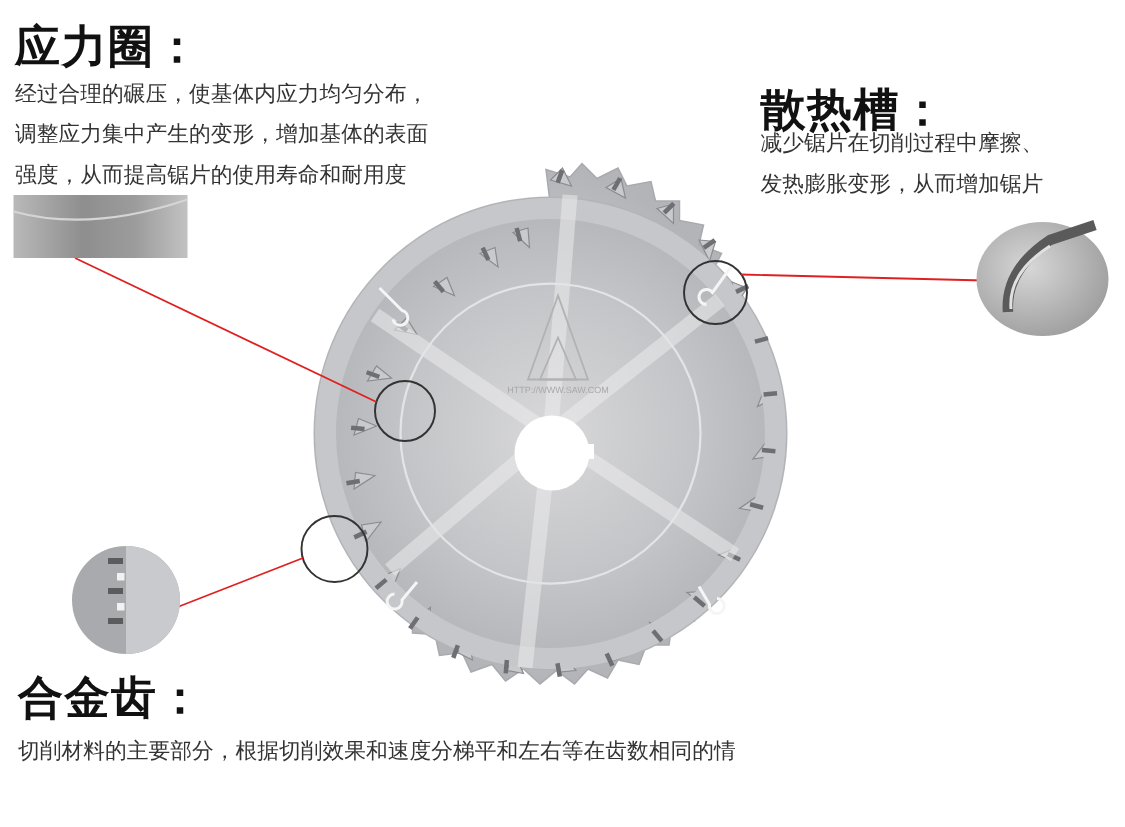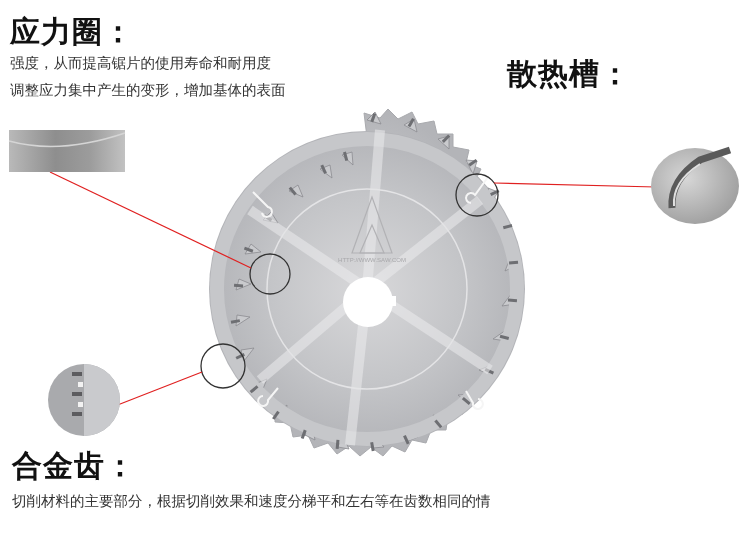--- a/index.html
+++ b/index.html
@@ -165,24 +165,27 @@
     </g>
     <g fill="#f2f2f2">
       <rect x="78" y="382" width="5" height="5"></rect>
       <rect x="78" y="402" width="5" height="5"></rect>
     </g>
   </g>
 </svg>
 
 <div class="heading" style="left:10px; top:14px;">应力圈：</div>
 <div class="desc" style="left:10px; top:50px;">
+  <div>经过合理的碾压，使基体内应力均匀分布，</div>
+  <div>调整应力集中产生的变形，增加基体的表面</div>
   <div>强度，从而提高锯片的使用寿命和耐用度</div>
-  <div>调整应力集中产生的变形，增加基体的表面</div>
 </div>
 
 <div class="heading" style="left:507px; top:56px;">散热槽：</div>
 <div class="desc" style="left:507px; top:83px;">
+  <div>减少锯片在切削过程中摩擦、</div>
+  <div>发热膨胀变形，从而增加锯片</div>
 </div>
 
 <div class="heading" style="left:12px; top:448px;">合金齿：</div>
 <div class="desc" style="left:12px; top:488px;">
   <div>切削材料的主要部分，根据切削效果和速度分梯平和左右等在齿数相同的情</div>
 </div>
 
 </body></html>

